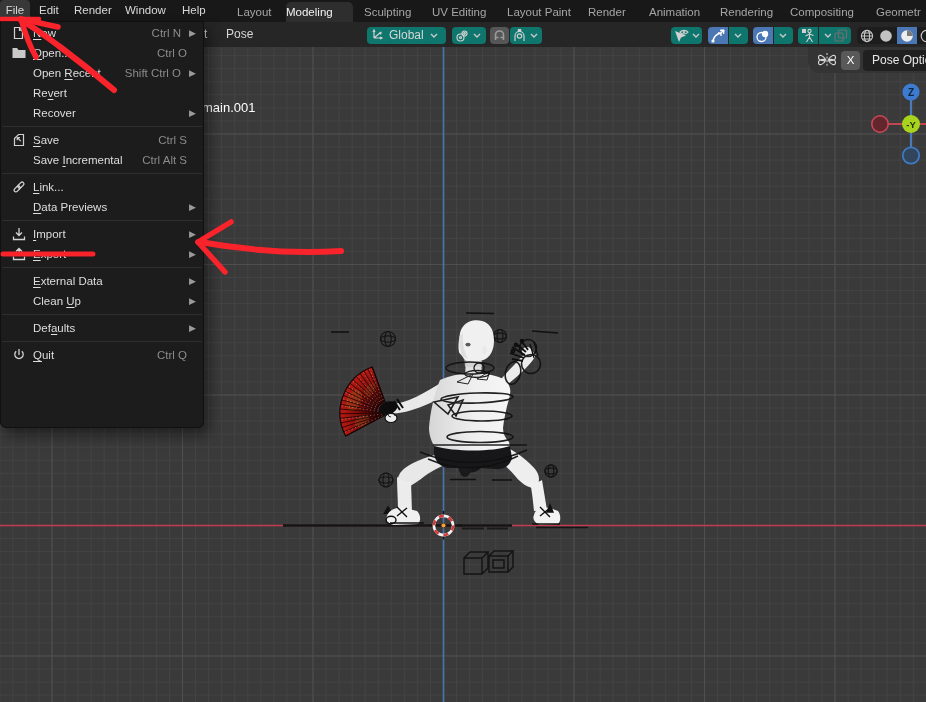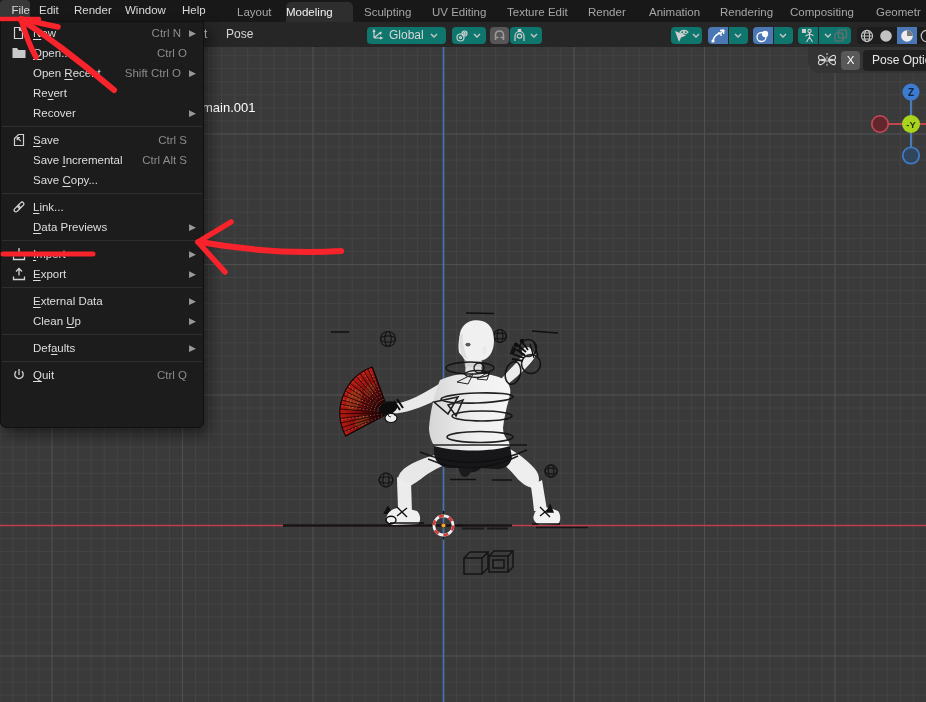--- a/index.html
+++ b/index.html
@@ -1,20 +1,20 @@
 <!DOCTYPE html>
 <html><head><meta charset="utf-8"><style>
 html,body{margin:0;padding:0;width:926px;height:702px;overflow:hidden;background:#3a3a3a}
 *{box-sizing:border-box;font-family:"Liberation Sans",sans-serif}
 #app{position:relative;width:926px;height:702px}
 .abs{position:absolute}
 
 #topbar{left:0;top:0;width:926px;height:22px;background:#181818;color:#d8d8d8;font-size:11.5px}
 .tmenu{position:absolute;top:0;height:21px;line-height:21px}
-#filebtn{left:0;width:30px;background:#383838;border-radius:4px 4px 0 0;text-align:right}
+#filebtn{left:0;width:30px;background:#383838;border-radius:4px 4px 0 0;text-align:center}
 .tab{position:absolute;top:2px;height:20px;line-height:20px;color:#a6a6a6;font-size:11.5px}
 .tabon{background:#2e2e2e;border-radius:5px 5px 0 0;color:#f2f2f2;text-align:left}
 
 #hdr{left:0;top:22px;width:926px;height:25px;background:#262626;color:#d6d6d6;font-size:12px}
 .wbox{position:absolute;top:5px;height:17px;background:#0f766e;border-radius:4px}
 
 #menu{left:0;top:21px;width:204px;height:407px;background:#1c1c1c;border:1px solid #101010;border-radius:0 0 6px 6px;box-shadow:5px 7px 14px rgba(0,0,0,.45);color:#dedede;font-size:11.5px;padding-top:1px}
 .mrow{position:relative;height:20px;line-height:20px;margin:0 1px;border-radius:3px}
 .mrow .ic{position:absolute;left:9px;top:2px;width:16px;height:16px}
 .mrow .lb{position:absolute;left:31px;top:0}
@@ -315,21 +315,21 @@
 <div class="abs" id="topbar">
 <div class="tmenu" id="filebtn">File</div>
 <div class="tmenu" style="left:39px">Edit</div>
 <div class="tmenu" style="left:74px">Render</div>
 <div class="tmenu" style="left:125px">Window</div>
 <div class="tmenu" style="left:182px">Help</div>
 <div class="tab tabon" style="left:286px;width:67px">Modeling</div>
 <div class="tab" style="left:237px">Layout</div>
 <div class="tab" style="left:364px">Sculpting</div>
 <div class="tab" style="left:432px">UV Editing</div>
-<div class="tab" style="left:507px">Texture Edit</div>
+<div class="tab" style="left:507px">Layout Paint</div>
 <div class="tab" style="left:588px">Render</div>
 <div class="tab" style="left:649px">Animation</div>
 <div class="tab" style="left:720px">Rendering</div>
 <div class="tab" style="left:790px">Compositing</div>
 <div class="tab" style="left:876px">Geometr</div>
 </div>
 
 <div class="abs" id="toolbar">
 <svg class="abs" style="left:9px;top:5px" width="20" height="16" viewBox="0 0 20 16">
         <path d="M9,8 C6,3 2,2 1.5,5 C1,8 4,9 8,8.5 M9,8 C6,13 2,14 1.5,11 C1,8 4,7 8,7.5 M11,8 C14,3 18,2 18.5,5 C19,8 16,9 12,8.5 M11,8 C14,13 18,14 18.5,11 C19,8 16,7 12,7.5" stroke="#d5d5d5" stroke-width="1.2" fill="none"></path>
@@ -377,23 +377,20 @@
         <svg class="ic" viewBox="0 0 16 16" stroke="#d2d2d2" fill="none" stroke-width="1.2">
           <path d="M3.5,6.5 L7.5,2.5 H12.5 V13.5 H3.5 Z"></path>
           <path d="M9.8,9.2 L6.2,5.6 M6.2,5.6 h2.7 M6.2,5.6 v2.7"></path>
         </svg>
         <span class="lb"><u>S</u>ave</span>
         <span class="sc" style="right:15px">Ctrl S</span>
       </div>
 <div class="mrow">
         <span class="lb">Save <u>I</u>ncremental</span>
         <span class="sc" style="right:15px">Ctrl Alt S</span>
-      </div>
-<div class="mrow">
-        <span class="lb">Save <u>C</u>opy...</span>
       </div>
 <div class="msep"></div>
 <div class="mrow">
         <svg class="ic" viewBox="0 0 16 16" stroke="#d2d2d2" fill="none" stroke-width="1.3">
           <g transform="rotate(-45 8 8)">
             <rect x="1.8" y="6.2" width="7" height="3.6" rx="1.8"></rect>
             <rect x="7.2" y="6.2" width="7" height="3.6" rx="1.8"></rect>
           </g>
         </svg>
         <span class="lb"><u>L</u>ink...</span>

